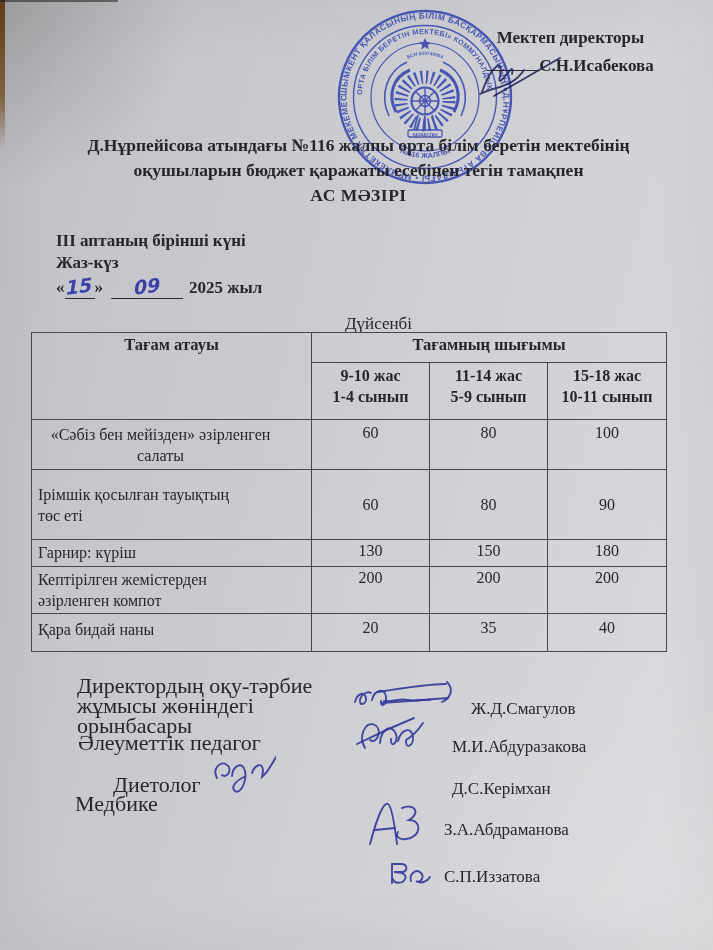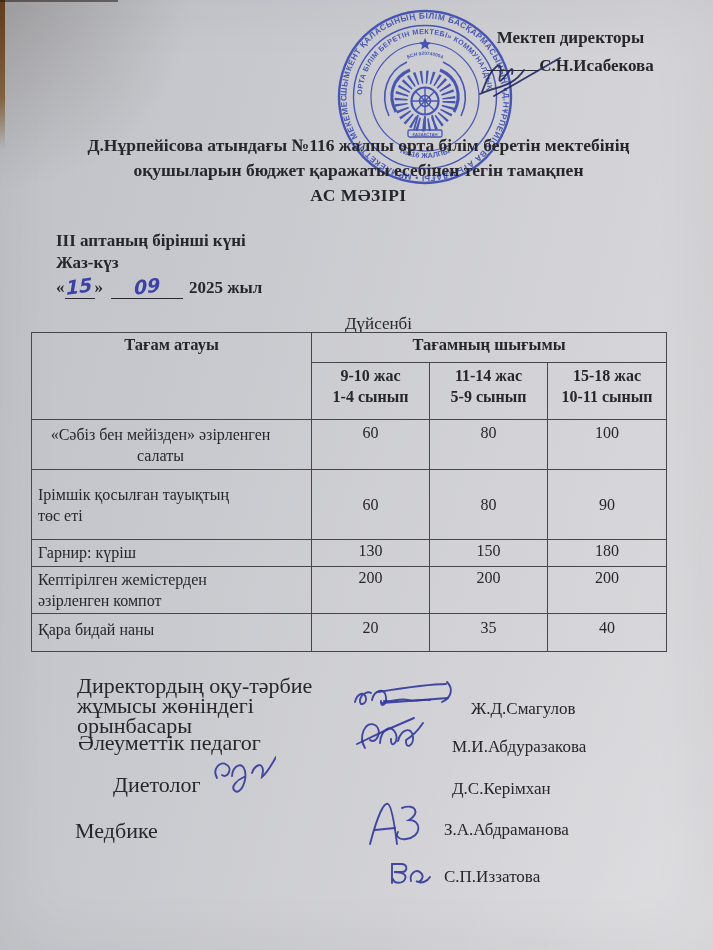--- a/index.html
+++ b/index.html
@@ -65,21 +65,21 @@
   tr.r1 .name div{max-width:245px;} tr.r2 .name div{max-width:200px;} tr.r4 .name div{max-width:205px;}
 
   
   .sig-label{position:absolute;font-size:22px;line-height:20px;z-index:2;}
   .sig-name{position:absolute;font-size:17px;white-space:nowrap;z-index:2;}
   .sig-svg{position:absolute;z-index:2;}
   .sig-svg path{stroke:#343b9c;stroke-width:1.9;fill:none;stroke-linecap:round;opacity:.92;}
   .lblA{left:77px;top:676px;width:255px;} .nmA{left:447px;top:699px;margin-left:24px;}
   .lblB{left:78px;top:733px;} .nmB{left:452px;top:737px;}
   .lblC{left:80px;top:775px;margin-left:33px;} .nmC{left:452px;top:779px;}
-  .lblD{left:75px;top:821px;} .nmD{left:444px;top:820px;}
+  .lblD{left:75px;top:794px;} .nmD{left:444px;top:820px;}
   .nmE{left:444px;top:867px;}
   .sgA{left:348px;top:676px;} .sgB{left:352px;top:710px;} .sgC{left:208px;top:748px;}
   .sgD{left:358px;top:796px;} .sgE{left:385px;top:855px;}
 </style>
 </head>
 <body>
 
 <div id="paper">
   <div class="edge-brown"></div>
   <div class="edge-topline"></div>

